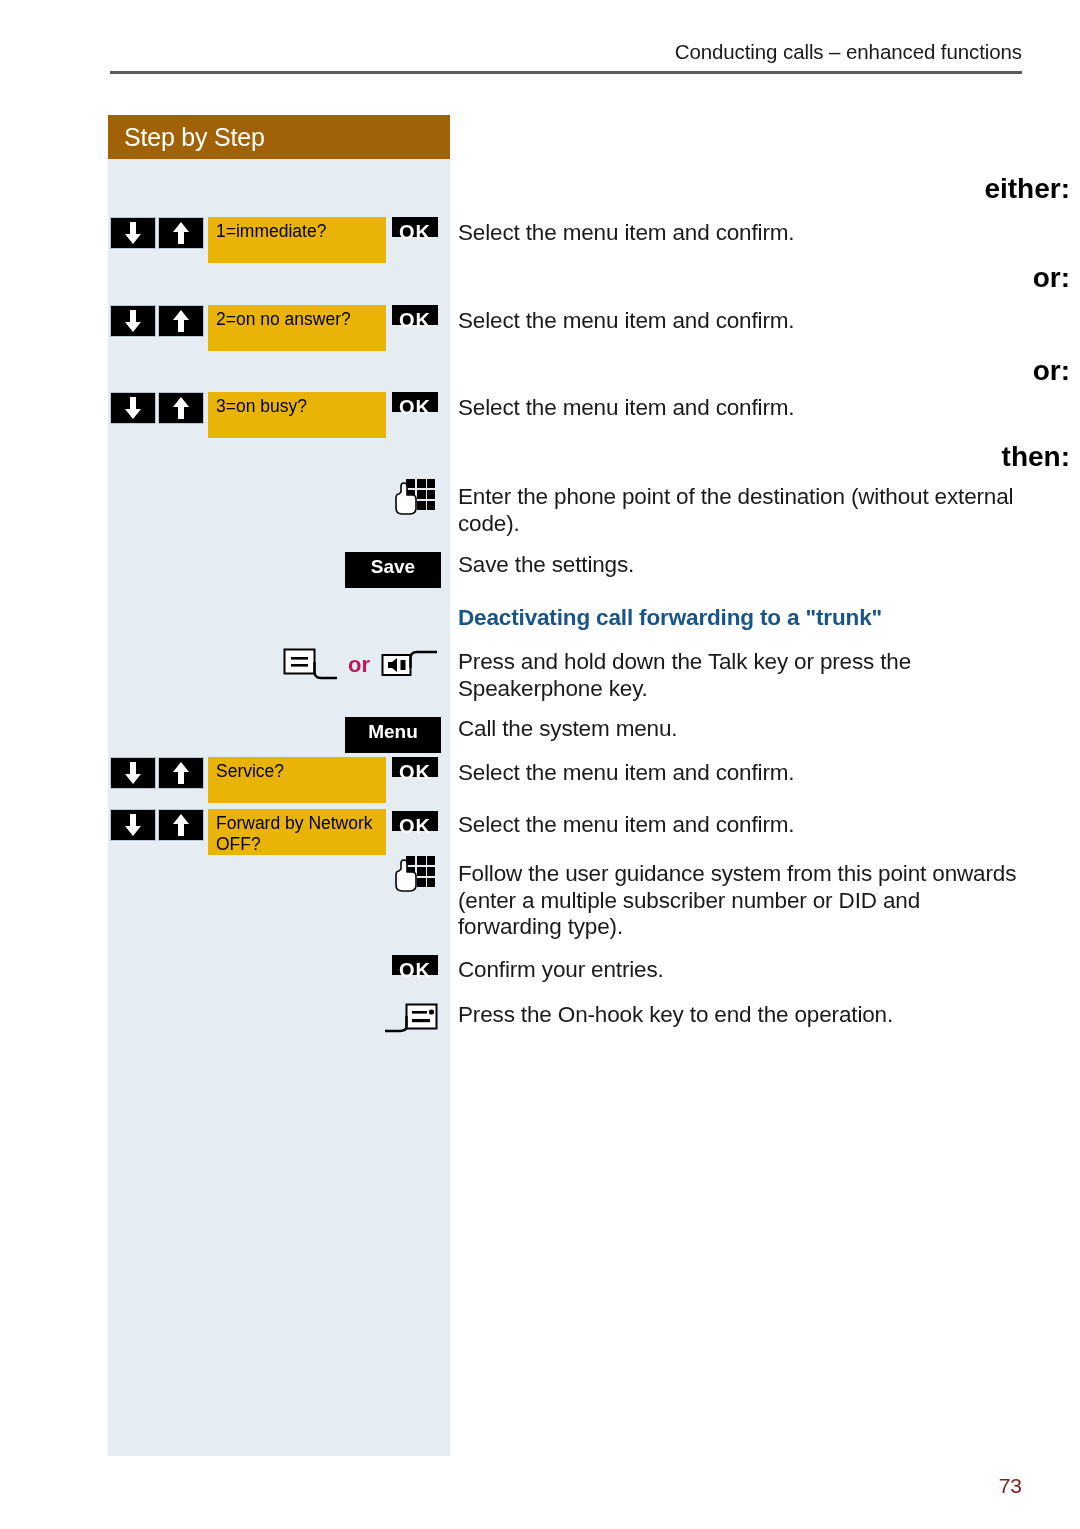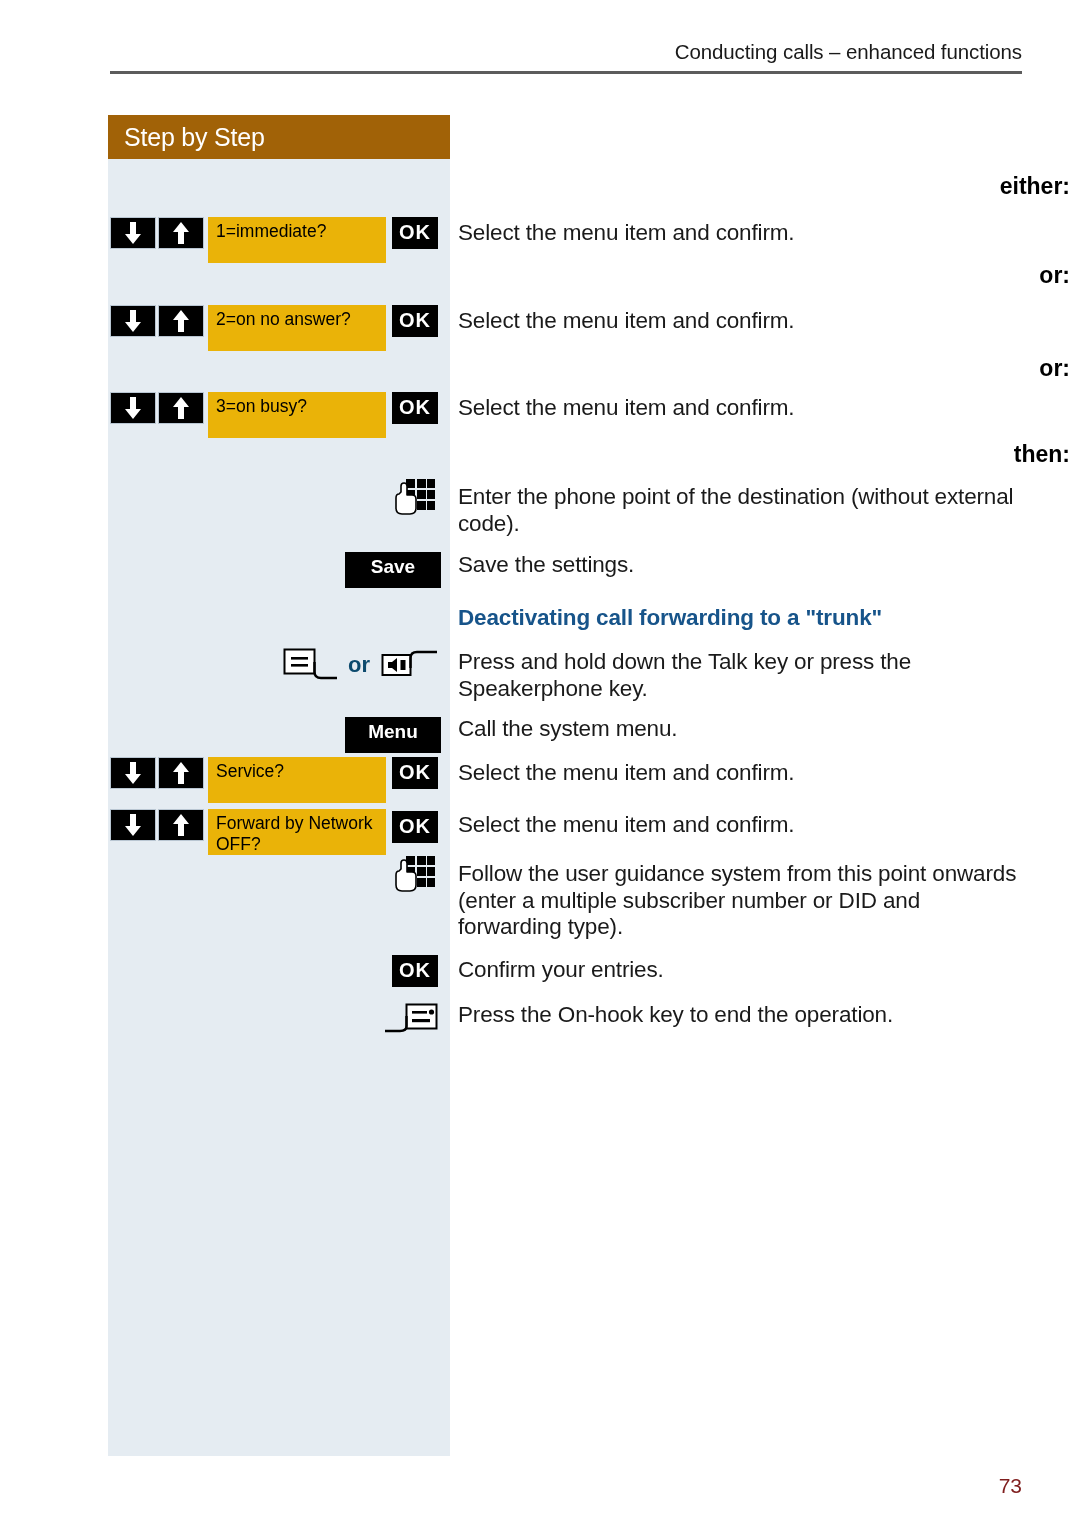--- a/index.html
+++ b/index.html
@@ -58,21 +58,21 @@
     padding-left: 16px;
     box-sizing: border-box;
     letter-spacing: -0.2px;
   }
 
   
   .conj {
     position: absolute;
     right: 10px;
     font-weight: bold;
-    font-size: 23px;
+    font-size: 28px;
     color: #000000;
     text-align: center;
   }
 
   
   .navkey {
     position: absolute;
     width: 46px;
     height: 32px;
     background: #000000;
@@ -95,21 +95,21 @@
   
   .keybtn {
     position: absolute;
     background: #000000;
     color: #ffffff;
     font-weight: bold;
     text-align: center;
     box-sizing: border-box;
     font-size: 20px;
   }
-  .keybtn.ok { width: 46px; height: 32px; line-height: 31px; letter-spacing: 1px; }
+  .keybtn.ok { width: 46px; height: 20px; line-height: 31px; letter-spacing: 1px; }
   .keybtn.wide { width: 96px; height: 36px; line-height: 30px; font-size: 19px; }
 
   
   .instr {
     position: absolute;
     left: 458px;
     width: 570px;
     font-size: 22.5px;
     line-height: 26.5px;
     color: #1a1a1a;
@@ -121,21 +121,21 @@
     font-size: 22.5px;
   }
 
   
   .icon-slot { position: absolute; }
 
   .or-word {
     position: absolute;
     font-weight: bold;
     font-size: 22px;
-    color: #0c4a6e;
+    color: #be185d;
   }
 
   .page-number {
     position: absolute;
     right: 58px;
     bottom: 31px;
     font-size: 21px;
     color: #7f1d1d;
   }
 </style>

